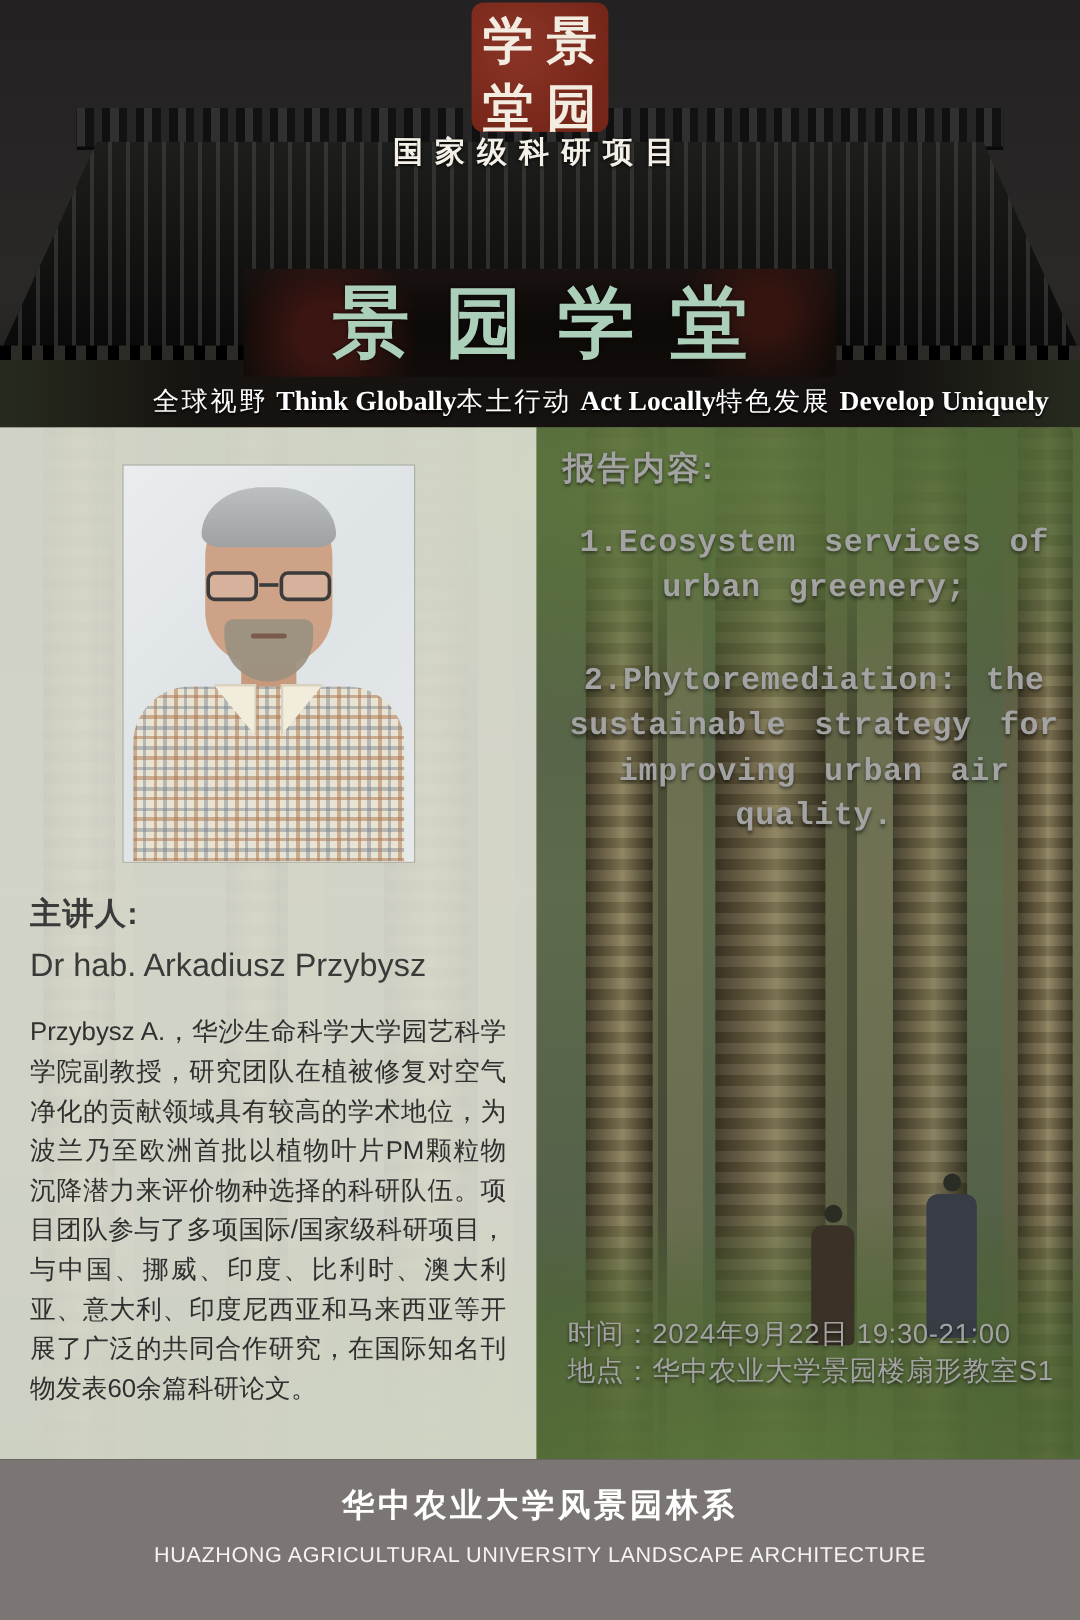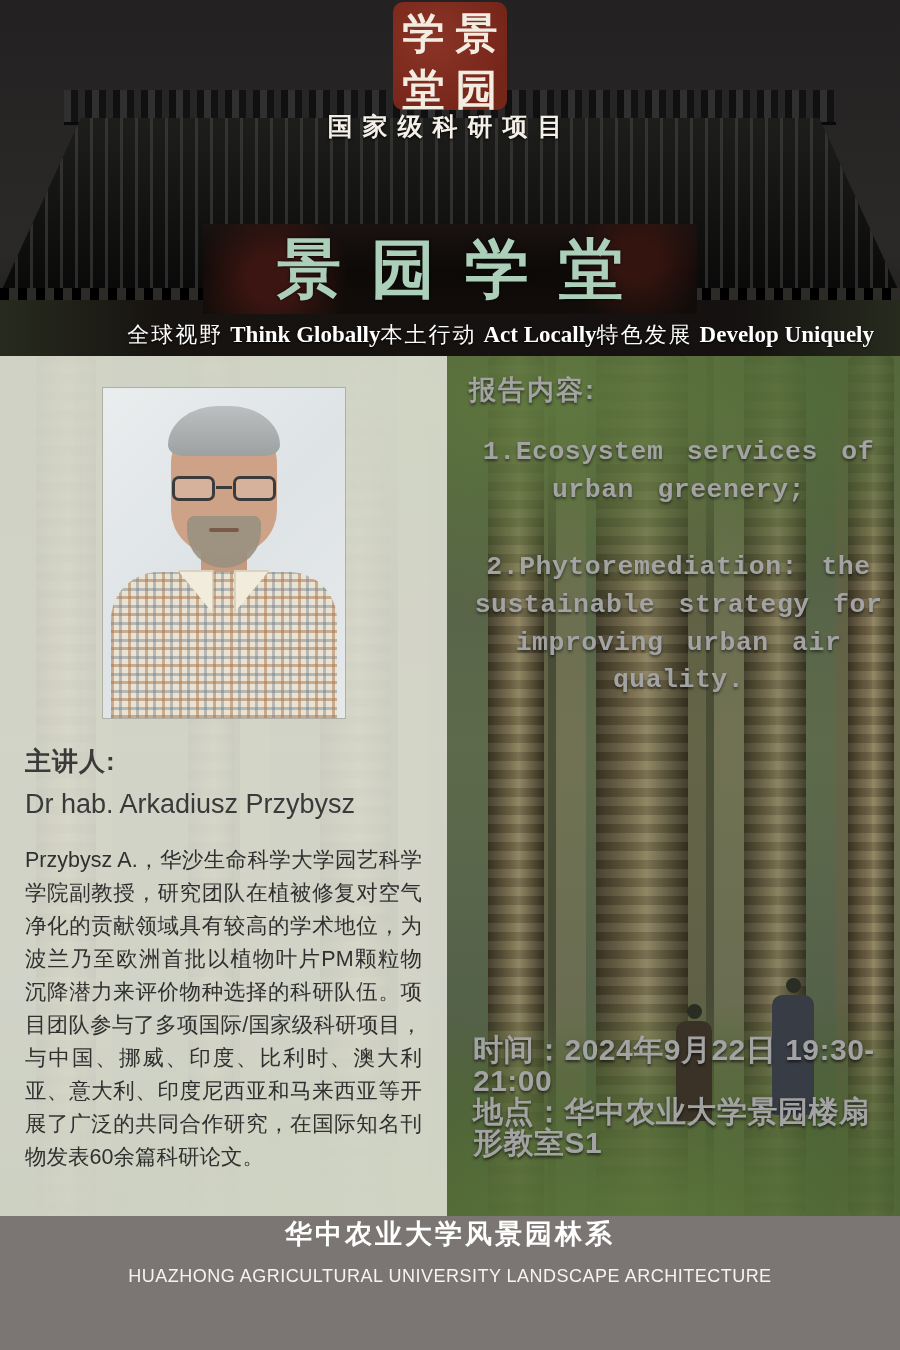--- a/index.html
+++ b/index.html
@@ -120,24 +120,24 @@
 
   
   .right-panel { position:relative; flex:1; height:100%; color:#a3a3a3; padding:16px 12px 0 22px; }
   .report-heading { font-size:27px; font-weight:bold; letter-spacing:2px; text-shadow:0 2px 3px rgba(0,0,0,.55); }
   .report-item { text-align:center; font-family:Liberation Mono, monospace; font-weight:bold;
     font-size:26.5px; line-height:1.42; letter-spacing:.5px; word-spacing:7px;
     text-shadow:0 2px 3px rgba(0,0,0,.5); }
   .report-item.i1 { margin:26px 6px 0 6px; }
   .report-item.i2 { margin:40px 0 0 0; }
   .schedule { position:absolute; left:26px; right:12px; bottom:58px;
-    font-weight:bold; font-size:30px; line-height:31px; text-shadow:0 2px 3px rgba(0,0,0,.6); letter-spacing:.5px; }
-
-  
-  .footer { position:relative; width:100%; height:134px; background:#7b7673; text-align:center; }
+    font-weight:normal; font-size:23px; line-height:31px; text-shadow:0 2px 3px rgba(0,0,0,.6); letter-spacing:.5px; }
+
+  
+  .footer { position:relative; width:100%; height:134px; background:#7b7673; text-align:center; padding-top:20px; }
   .footer .zh { color:#ffffff; font-size:27px; letter-spacing:3px; font-weight:bold; }
   .footer .en { margin-top:14px; color:#f5f4f3; font-size:18px; letter-spacing:.5px; }
 </style>
 </head>
 <body>
 
 <div class="poster">
 
   <section class="top">
     <div class="roof-ridge"></div>

